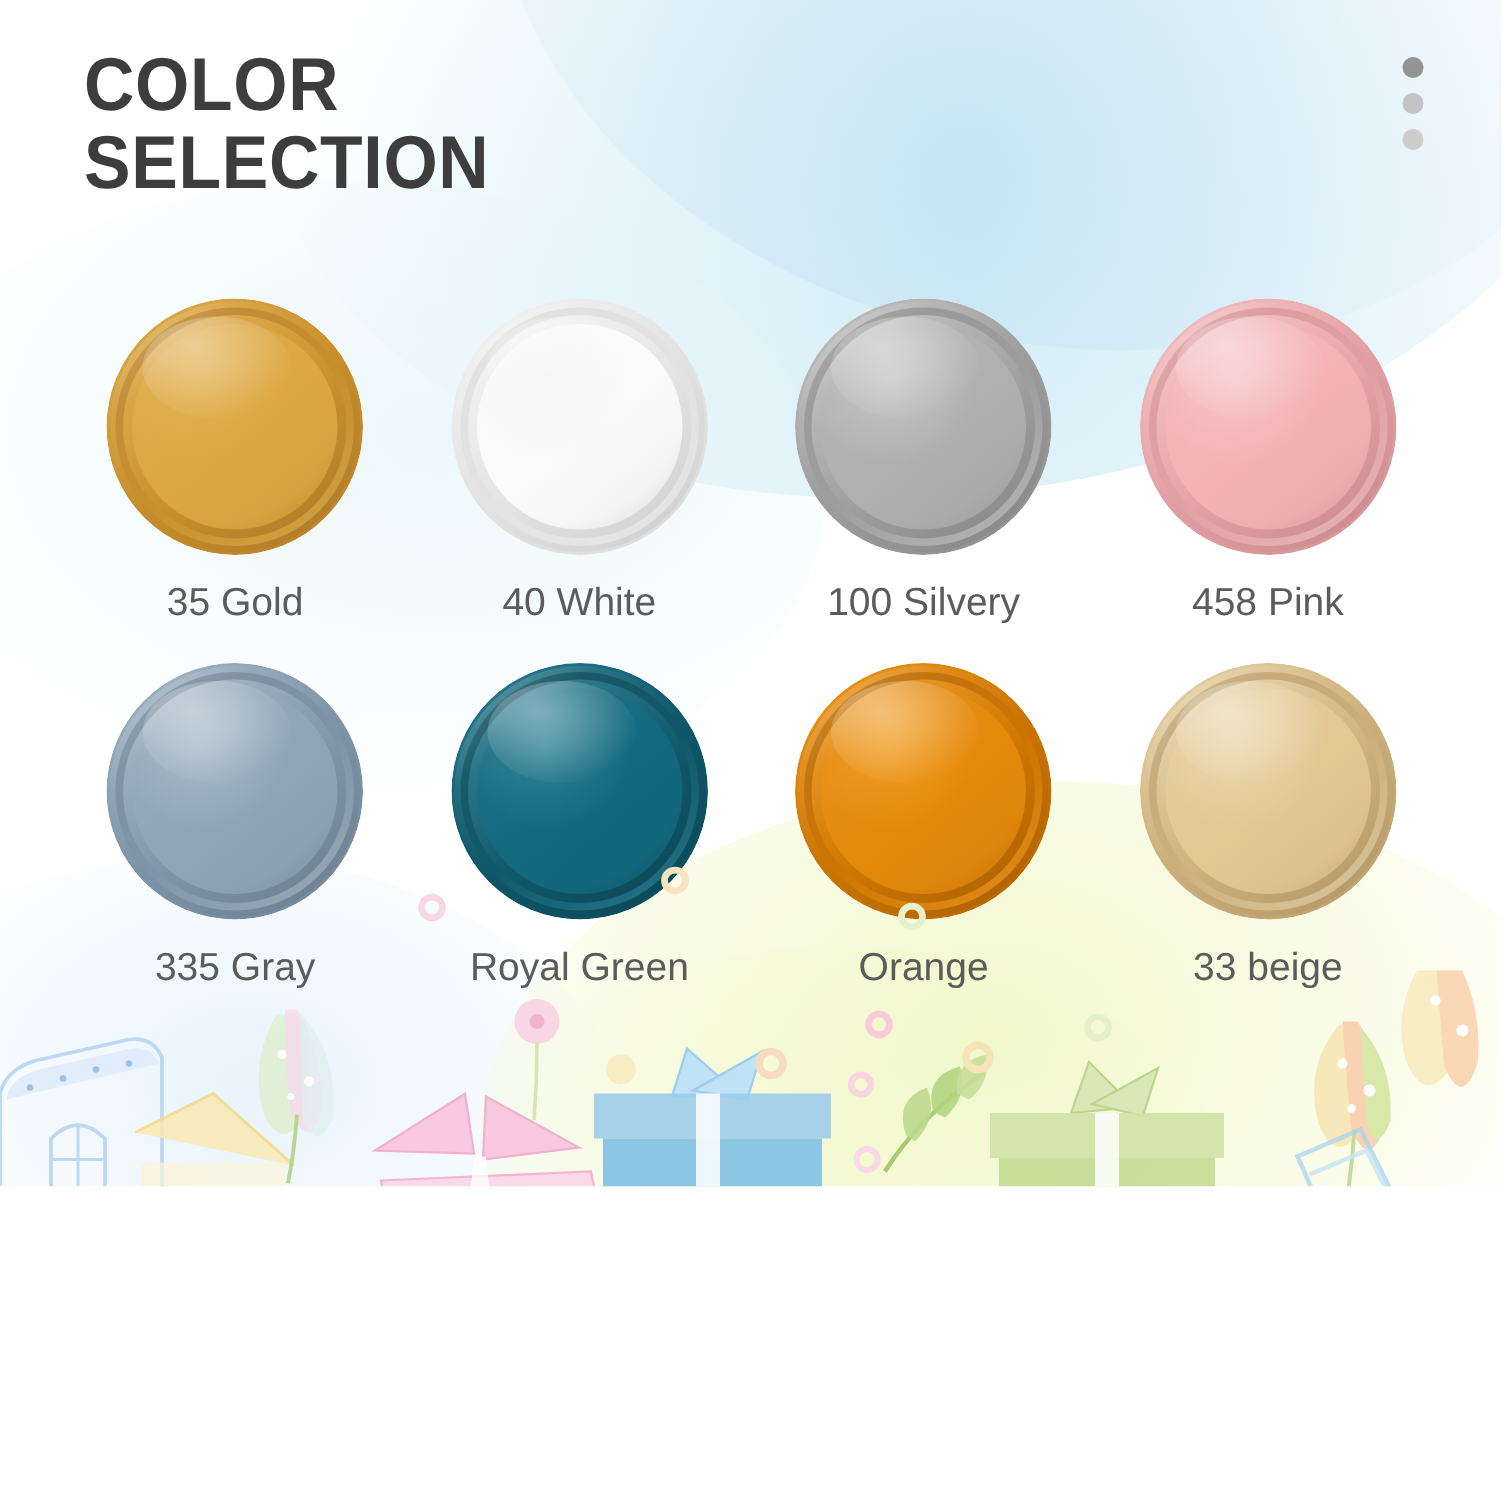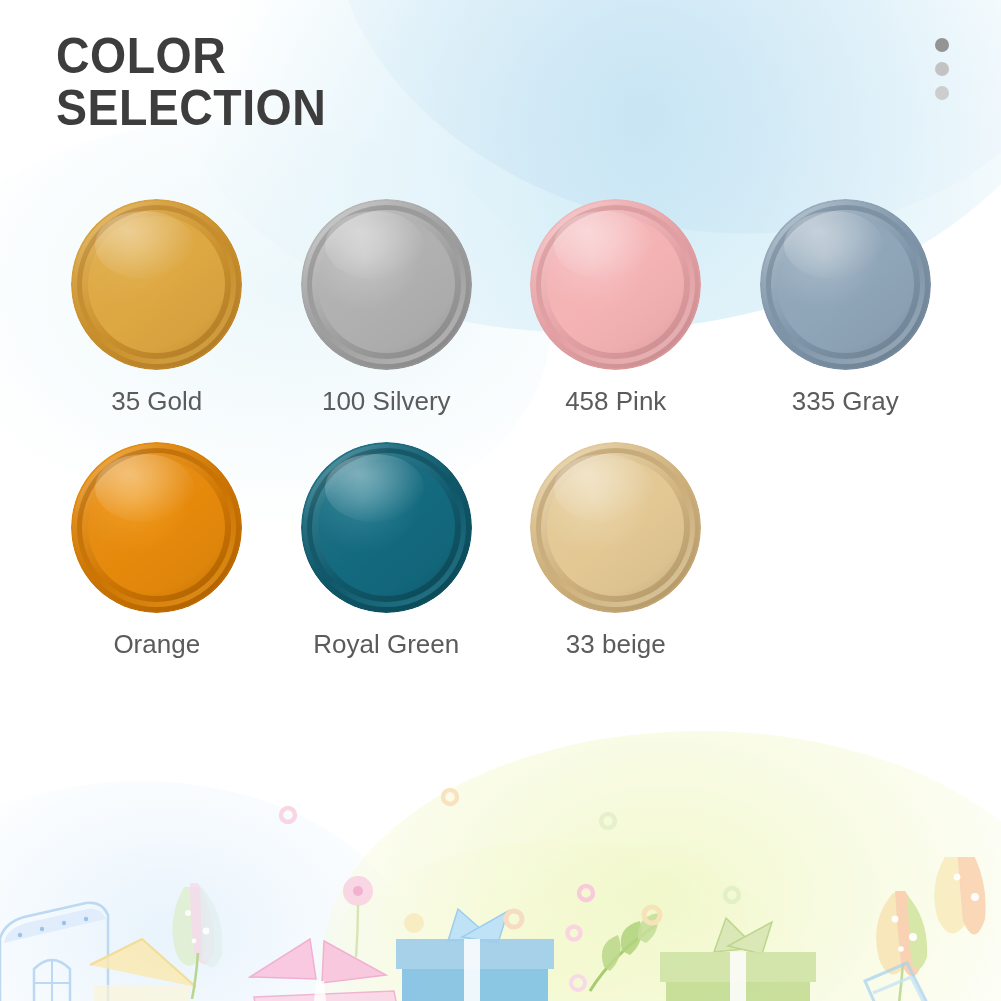--- a/index.html
+++ b/index.html
@@ -7,21 +7,21 @@
     padding: 0;
     background: #ffffff;
   }
   body {
     font-family: "Liberation Sans", sans-serif;
   }
 
   #page {
     position: relative;
     width: 1001px;
-    height: 1001px;
+    height: 791px;
     overflow: hidden;
     background: #ffffff;
   }
 
   
   .bg-layer {
     position: absolute;
     inset: 0;
     pointer-events: none;
   }
@@ -213,20 +213,31 @@
           <div class="ring-mid" style="background: linear-gradient(145deg, rgb(185, 129, 42) 0%, rgb(201, 143, 44) 55%, rgb(224, 174, 75) 100%);"></div>
           <div class="ring-inner" style="background: linear-gradient(145deg, rgb(224, 174, 75) 0%, rgb(201, 143, 44) 60%, rgb(185, 129, 42) 100%);"></div>
           <div class="face" style="background: radial-gradient(circle at 34% 28%, rgb(224, 174, 75) 0%, rgb(221, 167, 65) 42%, rgb(221, 167, 65) 72%, rgb(201, 143, 44) 100%);"></div>
           <div class="gloss-edge"></div>
           <div class="gloss"></div>
         </div>
         <div class="lid-caption">35 Gold</div>
       </div>
       <div class="swatch-cell">
         <div class="lid">
+          <div class="ring-outer" style="background: linear-gradient(145deg, rgb(244, 244, 244) 0%, rgb(227, 227, 227) 48%, rgb(220, 220, 220) 100%);"></div>
+          <div class="ring-mid" style="background: linear-gradient(145deg, rgb(220, 220, 220) 0%, rgb(227, 227, 227) 55%, rgb(244, 244, 244) 100%);"></div>
+          <div class="ring-inner" style="background: linear-gradient(145deg, rgb(244, 244, 244) 0%, rgb(227, 227, 227) 60%, rgb(220, 220, 220) 100%);"></div>
+          <div class="face" style="background: radial-gradient(circle at 34% 28%, rgb(244, 244, 244) 0%, rgb(251, 251, 251) 42%, rgb(251, 251, 251) 72%, rgb(227, 227, 227) 100%);"></div>
+          <div class="gloss-edge"></div>
+          <div class="gloss"></div>
+        </div>
+        <div class="lid-caption">40 White</div>
+      </div>
+      <div class="swatch-cell">
+        <div class="lid">
           <div class="ring-outer" style="background: linear-gradient(145deg, rgb(196, 196, 196) 0%, rgb(158, 158, 158) 48%, rgb(142, 142, 142) 100%);"></div>
           <div class="ring-mid" style="background: linear-gradient(145deg, rgb(142, 142, 142) 0%, rgb(158, 158, 158) 55%, rgb(196, 196, 196) 100%);"></div>
           <div class="ring-inner" style="background: linear-gradient(145deg, rgb(196, 196, 196) 0%, rgb(158, 158, 158) 60%, rgb(142, 142, 142) 100%);"></div>
           <div class="face" style="background: radial-gradient(circle at 34% 28%, rgb(196, 196, 196) 0%, rgb(176, 176, 176) 42%, rgb(176, 176, 176) 72%, rgb(158, 158, 158) 100%);"></div>
           <div class="gloss-edge"></div>
           <div class="gloss"></div>
         </div>
         <div class="lid-caption">100 Silvery</div>
       </div>
       <div class="swatch-cell">
@@ -246,39 +257,39 @@
           <div class="ring-mid" style="background: linear-gradient(145deg, rgb(114, 135, 153) 0%, rgb(126, 148, 168) 55%, rgb(165, 184, 199) 100%);"></div>
           <div class="ring-inner" style="background: linear-gradient(145deg, rgb(165, 184, 199) 0%, rgb(126, 148, 168) 60%, rgb(114, 135, 153) 100%);"></div>
           <div class="face" style="background: radial-gradient(circle at 34% 28%, rgb(165, 184, 199) 0%, rgb(143, 165, 184) 42%, rgb(143, 165, 184) 72%, rgb(126, 148, 168) 100%);"></div>
           <div class="gloss-edge"></div>
           <div class="gloss"></div>
         </div>
         <div class="lid-caption">335 Gray</div>
       </div>
       <div class="swatch-cell">
         <div class="lid">
+          <div class="ring-outer" style="background: linear-gradient(145deg, rgb(43, 127, 147) 0%, rgb(15, 88, 106) 48%, rgb(11, 75, 90) 100%);"></div>
+          <div class="ring-mid" style="background: linear-gradient(145deg, rgb(11, 75, 90) 0%, rgb(15, 88, 106) 55%, rgb(43, 127, 147) 100%);"></div>
+          <div class="ring-inner" style="background: linear-gradient(145deg, rgb(43, 127, 147) 0%, rgb(15, 88, 106) 60%, rgb(11, 75, 90) 100%);"></div>
+          <div class="face" style="background: radial-gradient(circle at 34% 28%, rgb(43, 127, 147) 0%, rgb(19, 105, 126) 42%, rgb(19, 105, 126) 72%, rgb(15, 88, 106) 100%);"></div>
+          <div class="gloss-edge"></div>
+          <div class="gloss"></div>
+        </div>
+        <div class="lid-caption">Royal Green</div>
+      </div>
+      <div class="swatch-cell">
+        <div class="lid">
           <div class="ring-outer" style="background: linear-gradient(145deg, rgb(240, 154, 29) 0%, rgb(205, 117, 3) 48%, rgb(182, 102, 0) 100%);"></div>
           <div class="ring-mid" style="background: linear-gradient(145deg, rgb(182, 102, 0) 0%, rgb(205, 117, 3) 55%, rgb(240, 154, 29) 100%);"></div>
           <div class="ring-inner" style="background: linear-gradient(145deg, rgb(240, 154, 29) 0%, rgb(205, 117, 3) 60%, rgb(182, 102, 0) 100%);"></div>
           <div class="face" style="background: radial-gradient(circle at 34% 28%, rgb(240, 154, 29) 0%, rgb(229, 137, 11) 42%, rgb(229, 137, 11) 72%, rgb(205, 117, 3) 100%);"></div>
           <div class="gloss-edge"></div>
           <div class="gloss"></div>
         </div>
         <div class="lid-caption">Orange</div>
-      </div>
-      <div class="swatch-cell">
-        <div class="lid">
-          <div class="ring-outer" style="background: linear-gradient(145deg, rgb(43, 127, 147) 0%, rgb(15, 88, 106) 48%, rgb(11, 75, 90) 100%);"></div>
-          <div class="ring-mid" style="background: linear-gradient(145deg, rgb(11, 75, 90) 0%, rgb(15, 88, 106) 55%, rgb(43, 127, 147) 100%);"></div>
-          <div class="ring-inner" style="background: linear-gradient(145deg, rgb(43, 127, 147) 0%, rgb(15, 88, 106) 60%, rgb(11, 75, 90) 100%);"></div>
-          <div class="face" style="background: radial-gradient(circle at 34% 28%, rgb(43, 127, 147) 0%, rgb(19, 105, 126) 42%, rgb(19, 105, 126) 72%, rgb(15, 88, 106) 100%);"></div>
-          <div class="gloss-edge"></div>
-          <div class="gloss"></div>
-        </div>
-        <div class="lid-caption">Royal Green</div>
       </div>
       <div class="swatch-cell">
         <div class="lid">
           <div class="ring-outer" style="background: linear-gradient(145deg, rgb(234, 213, 169) 0%, rgb(205, 176, 124) 48%, rgb(188, 159, 109) 100%);"></div>
           <div class="ring-mid" style="background: linear-gradient(145deg, rgb(188, 159, 109) 0%, rgb(205, 176, 124) 55%, rgb(234, 213, 169) 100%);"></div>
           <div class="ring-inner" style="background: linear-gradient(145deg, rgb(234, 213, 169) 0%, rgb(205, 176, 124) 60%, rgb(188, 159, 109) 100%);"></div>
           <div class="face" style="background: radial-gradient(circle at 34% 28%, rgb(234, 213, 169) 0%, rgb(227, 200, 148) 42%, rgb(227, 200, 148) 72%, rgb(205, 176, 124) 100%);"></div>
           <div class="gloss-edge"></div>
           <div class="gloss"></div>
         </div>

